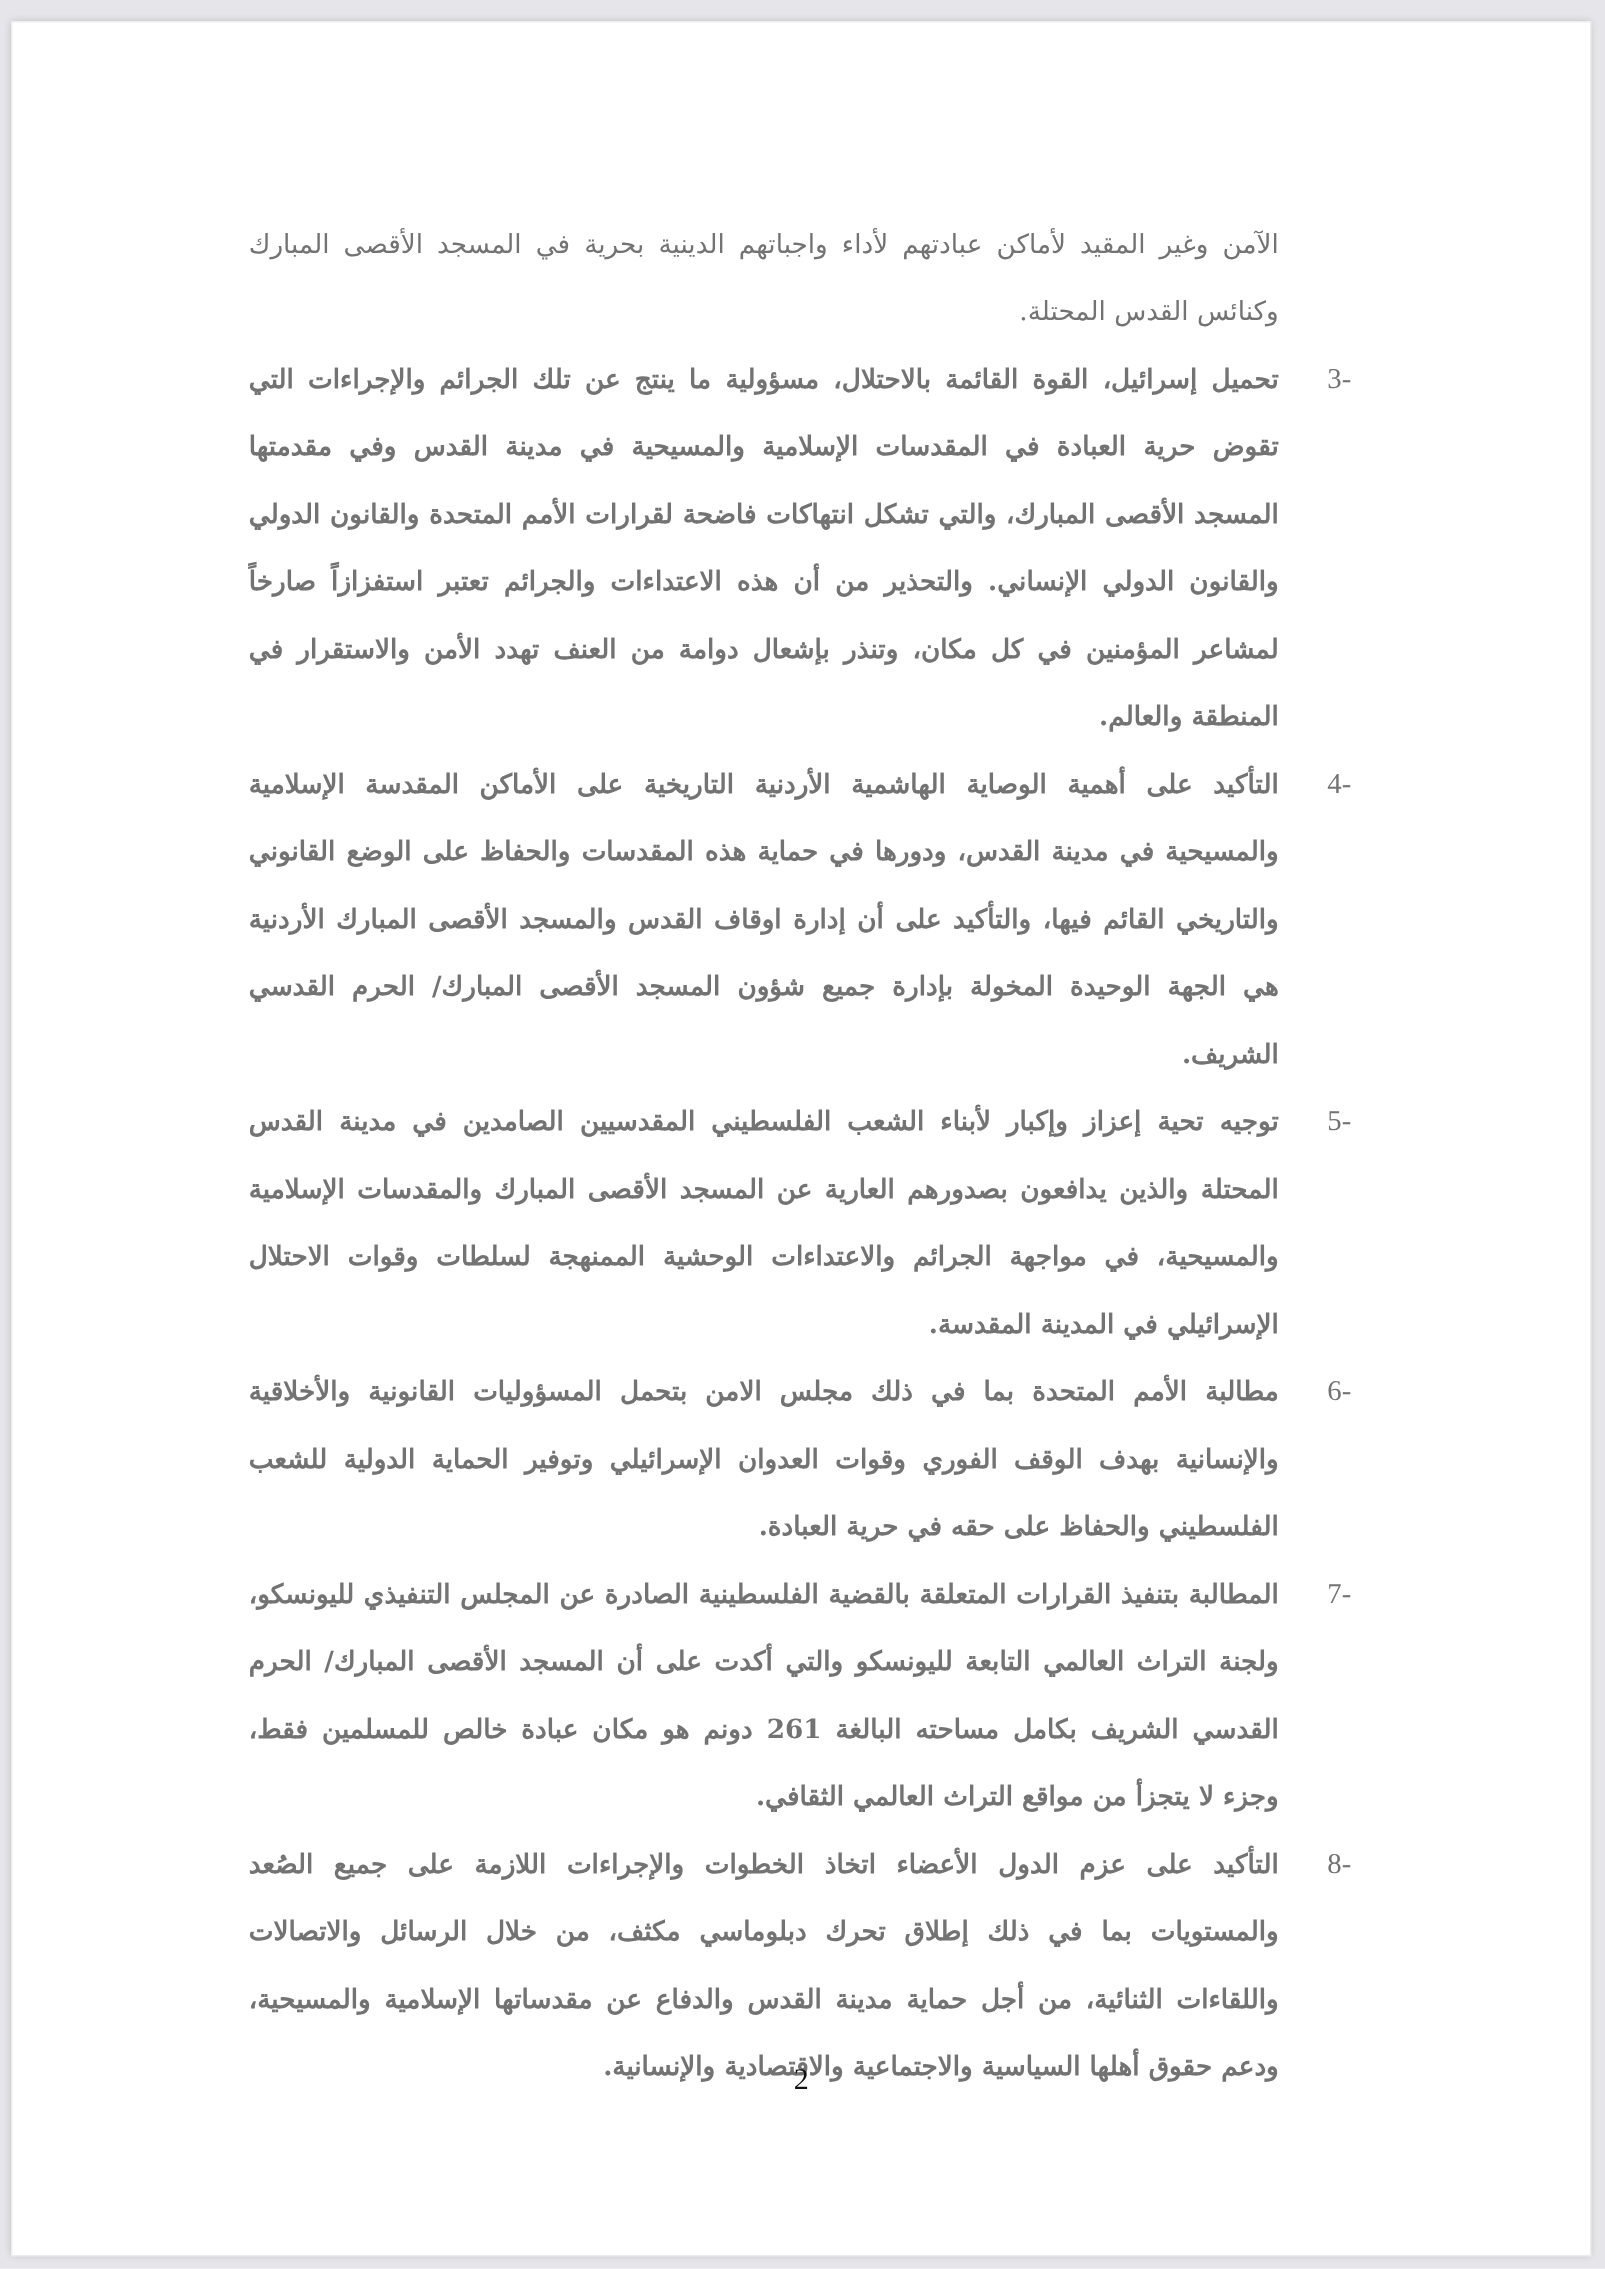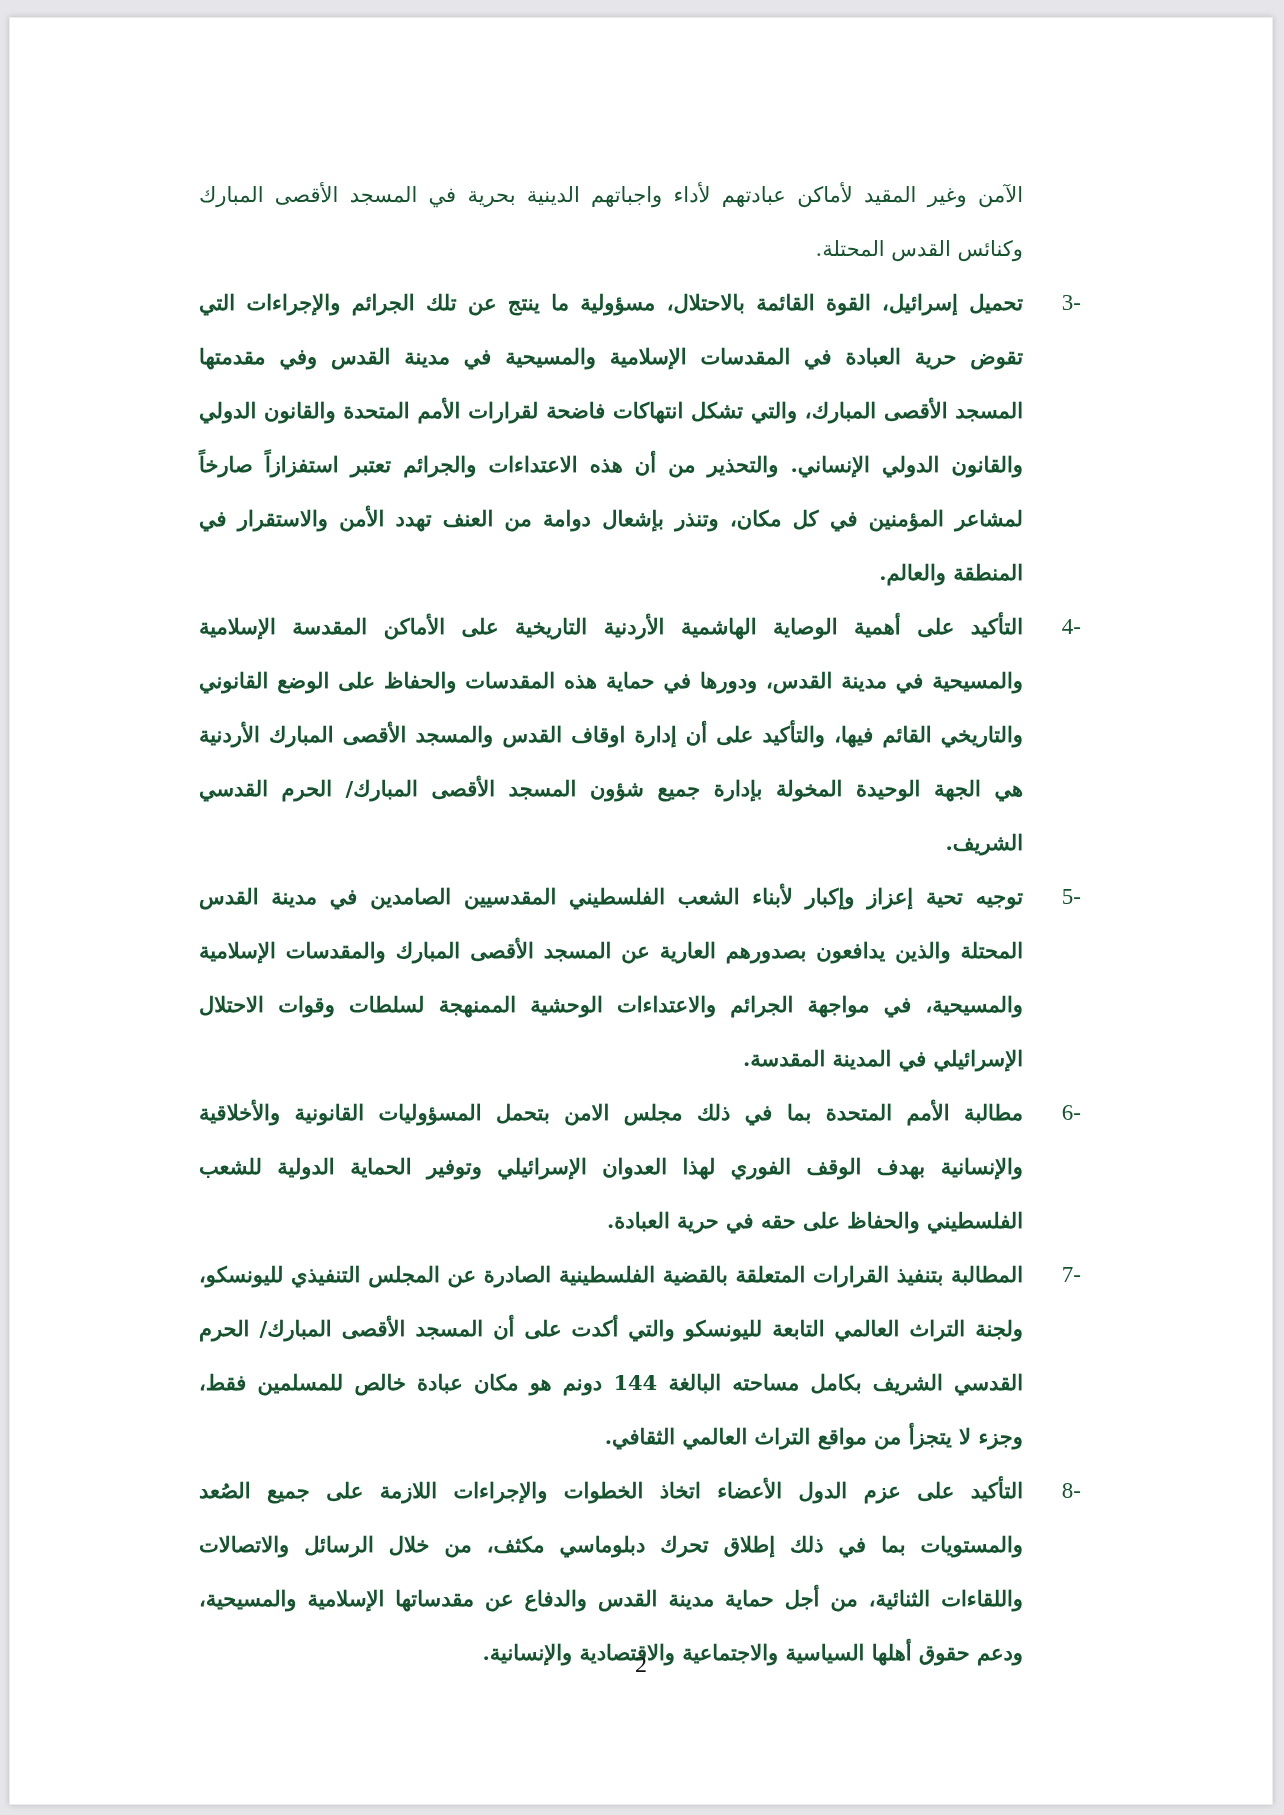--- a/index.html
+++ b/index.html
@@ -26,21 +26,21 @@
     }
     .content {
       position: absolute;
       left: 189px;   
       top: 150px;    
       width: 892px;  
       direction: rtl;
       font-family: "DejaVu Serif", "Liberation Serif", serif;
       font-size: 21px;
       line-height: 54px;
-      color: #14532d;
+      color: #737373;
     }
     .para {
       text-align: justify;
       text-align-last: right;
       margin: 0;
     }
     .item {
       display: flex;
       flex-direction: row;
       align-items: flex-start;
@@ -92,26 +92,26 @@
       <span class="item-text">التأكيد على أهمية الوصاية الهاشمية الأردنية التاريخية على الأماكن المقدسة الإسلامية والمسيحية في مدينة القدس، ودورها في حماية هذه المقدسات والحفاظ على الوضع القانوني والتاريخي القائم فيها، والتأكيد على أن إدارة اوقاف القدس والمسجد الأقصى المبارك الأردنية هي الجهة الوحيدة المخولة بإدارة جميع شؤون المسجد الأقصى المبارك/ الحرم القدسي الشريف.</span>
     </div>
 
     <div class="item">
       <span class="item-num">5-</span>
       <span class="item-text">توجيه تحية إعزاز وإكبار لأبناء الشعب الفلسطيني المقدسيين الصامدين في مدينة القدس المحتلة والذين يدافعون بصدورهم العارية عن المسجد الأقصى المبارك والمقدسات الإسلامية والمسيحية، في مواجهة الجرائم والاعتداءات الوحشية الممنهجة لسلطات وقوات الاحتلال الإسرائيلي في المدينة المقدسة.</span>
     </div>
 
     <div class="item">
       <span class="item-num">6-</span>
-      <span class="item-text">مطالبة الأمم المتحدة بما في ذلك مجلس الامن بتحمل المسؤوليات القانونية والأخلاقية والإنسانية بهدف الوقف الفوري لهذا العدوان الإسرائيلي وتوفير الحماية الدولية للشعب الفلسطيني والحفاظ على حقه في حرية العبادة.</span>
+      <span class="item-text">مطالبة الأمم المتحدة بما في ذلك مجلس الامن بتحمل المسؤوليات القانونية والأخلاقية والإنسانية بهدف الوقف الفوري وقوات العدوان الإسرائيلي وتوفير الحماية الدولية للشعب الفلسطيني والحفاظ على حقه في حرية العبادة.</span>
     </div>
 
     <div class="item">
       <span class="item-num">7-</span>
-      <span class="item-text">المطالبة بتنفيذ القرارات المتعلقة بالقضية الفلسطينية الصادرة عن المجلس التنفيذي لليونسكو، ولجنة التراث العالمي التابعة لليونسكو والتي أكدت على أن المسجد الأقصى المبارك/ الحرم القدسي الشريف بكامل مساحته البالغة 144 دونم هو مكان عبادة خالص للمسلمين فقط، وجزء لا يتجزأ من مواقع التراث العالمي الثقافي.</span>
+      <span class="item-text">المطالبة بتنفيذ القرارات المتعلقة بالقضية الفلسطينية الصادرة عن المجلس التنفيذي لليونسكو، ولجنة التراث العالمي التابعة لليونسكو والتي أكدت على أن المسجد الأقصى المبارك/ الحرم القدسي الشريف بكامل مساحته البالغة 261 دونم هو مكان عبادة خالص للمسلمين فقط، وجزء لا يتجزأ من مواقع التراث العالمي الثقافي.</span>
     </div>
 
     <div class="item">
       <span class="item-num">8-</span>
       <span class="item-text">التأكيد على عزم الدول الأعضاء اتخاذ الخطوات والإجراءات اللازمة على جميع الصُعد والمستويات بما في ذلك إطلاق تحرك دبلوماسي مكثف، من خلال الرسائل والاتصالات واللقاءات الثنائية، من أجل حماية مدينة القدس والدفاع عن مقدساتها الإسلامية والمسيحية، ودعم حقوق أهلها السياسية والاجتماعية والاقتصادية والإنسانية.</span>
     </div>
 
   </div>
 
   <div class="page-number">2</div>

